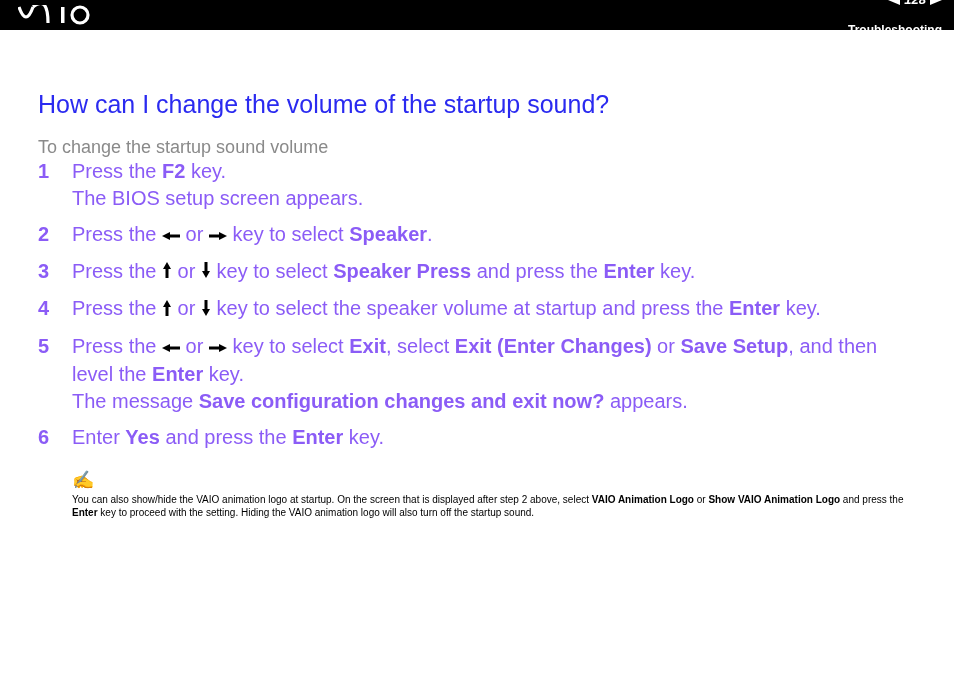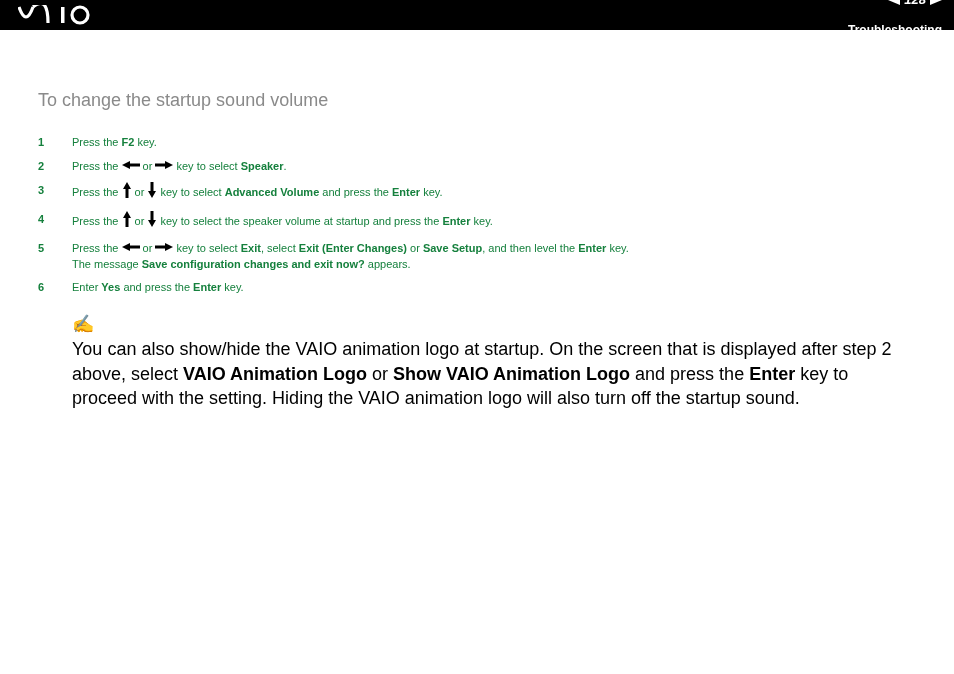--- a/index.html
+++ b/index.html
@@ -47,27 +47,27 @@
   h1.title {
     color: #2a2af0;
     font-weight: 400;
     font-size: 25px;
     margin-bottom: 18px;
   }
   h2.subtitle {
     color: #8a8a8a;
     font-weight: 400;
     font-size: 18px;
-    margin-bottom: 24px;
+    margin-bottom: 0;
   }
   ol.steps {
     list-style: none;
     counter-reset: step;
-    font-size: 11px;
-    color: #15803d;
+    font-size: 20px;
+    color: #8b5cf6;
   }
   ol.steps > li {
     counter-increment: step;
     position: relative;
     padding-left: 34px;
     margin-bottom: 9px;
     line-height: 1.35;
   }
   ol.steps > li::before {
     content: counter(step);
@@ -85,21 +85,21 @@
   .note-block {
     margin-top: 18px;
     padding-left: 34px;
   }
   .note-icon {
     font-size: 18px;
     color: #000;
     margin-bottom: 2px;
   }
   .note-text {
-    font-size: 18px;
+    font-size: 10px;
     line-height: 1.35;
     font-family: "Arial Narrow", Arial, sans-serif;
   }
   b { font-weight: bold; }
 </style>
 </head>
 <body>
 
 <div class="topbar">
   <div class="vaio-logo">
@@ -122,42 +122,44 @@
         <svg width="12" height="10" viewBox="0 0 12 10">
             <polygon points="0,0 12,5 0,10" fill="#fff"></polygon>
           </svg>
       </span>
     </div>
     <div class="section-label">Troubleshooting</div>
   </div>
 </div>
 
 <div class="content">
+  <h1 class="title">How can I change the volume of the startup sound?</h1>
   <h2 class="subtitle">To change the startup sound volume</h2>
 
   <ol class="steps">
 
     <li>
       <span>Press the </span><b>F2</b><span> key.</span><br>
+      <span>The BIOS setup screen appears.</span>
     </li>
 
     <li>
       <span>Press the </span><span class="arrow-icon"><svg width="18" height="10" viewBox="0 0 18 10">
             <polygon points="0,5 8,1 8,3.5 18,3.5 18,6.5 8,6.5 8,9" fill="#000"></polygon>
           </svg></span><span> or </span><span class="arrow-icon"><svg width="18" height="10" viewBox="0 0 18 10">
             <polygon points="18,5 10,1 10,3.5 0,3.5 0,6.5 10,6.5 10,9" fill="#000"></polygon>
           </svg></span><span> key to select </span><b>Speaker</b><span>.</span>
     </li>
 
     <li>
       <span>Press the </span><span class="arrow-icon"><svg width="10" height="16" viewBox="0 0 10 16">
             <polygon points="5,0 9,7 6.5,7 6.5,16 3.5,16 3.5,7 1,7" fill="#000"></polygon>
           </svg></span><span> or </span><span class="arrow-icon"><svg width="10" height="16" viewBox="0 0 10 16">
             <polygon points="5,16 9,9 6.5,9 6.5,0 3.5,0 3.5,9 1,9" fill="#000"></polygon>
-          </svg></span><span> key to select </span><b>Advanced Volume</b><span> and press the </span><b>Enter</b><span> key.</span>
+          </svg></span><span> key to select </span><b>Speaker Press</b><span> and press the </span><b>Enter</b><span> key.</span>
     </li>
 
     <li>
       <span>Press the </span><span class="arrow-icon"><svg width="10" height="16" viewBox="0 0 10 16">
             <polygon points="5,0 9,7 6.5,7 6.5,16 3.5,16 3.5,7 1,7" fill="#000"></polygon>
           </svg></span><span> or </span><span class="arrow-icon"><svg width="10" height="16" viewBox="0 0 10 16">
             <polygon points="5,16 9,9 6.5,9 6.5,0 3.5,0 3.5,9 1,9" fill="#000"></polygon>
           </svg></span><span> key to select the speaker volume at startup and press the </span><b>Enter</b><span> key.</span>
     </li>
 

